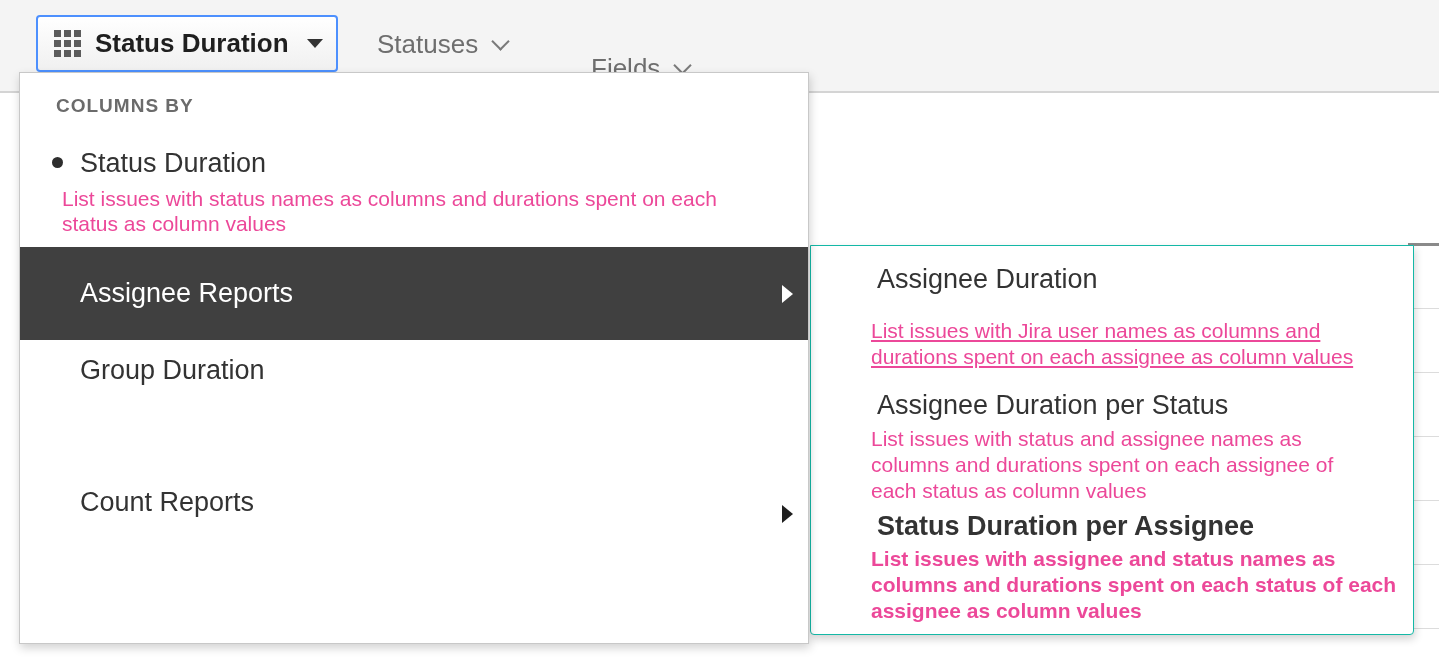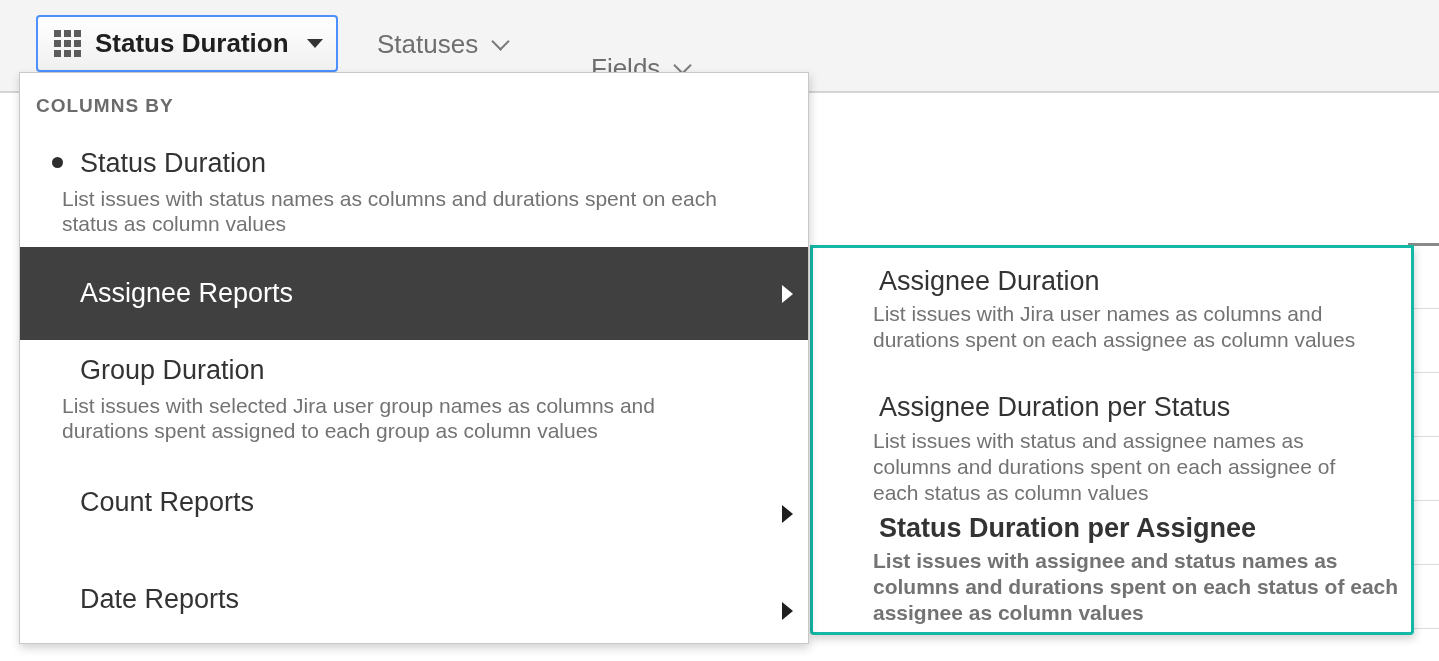--- a/index.html
+++ b/index.html
@@ -53,28 +53,28 @@
 
   
   .menu-panel{
     position:absolute;left:19px;top:72px;width:790px;height:572px;
     box-sizing:border-box;
     background:#fff;border:1px solid #c8c8c8;
     box-shadow:1px 4px 9px rgba(0,0,0,0.18);
     z-index:10;
   }
   .section-header{
-    position:absolute;left:16px;top:22px;
+    position:absolute;left:36px;top:22px;
     font-size:19px;font-weight:bold;color:#6b6b6b;letter-spacing:1px;
   }
   .mi{position:absolute;left:0;width:100%;cursor:pointer;}
   .mi-title{position:absolute;left:60px;font-size:27px;color:#333;white-space:nowrap;}
   .mi-desc{
     position:absolute;left:42px;width:730px;
-    font-size:21px;line-height:25px;color:#737373;white-space:pre-line;
+    font-size:21px;line-height:25px;color:#ec4899;white-space:pre-line;
   }
   .radio-dot{
     position:absolute;left:32px;top:16px;width:11px;height:11px;
     border-radius:50%;background:#2e2e2e;
   }
   .mi1{top:68px;height:102px;}
   .mi1 .mi-title{top:7px;}
   .mi1 .mi-desc{top:45px;}
 
   .mi2{
@@ -99,30 +99,30 @@
   .mi4 .arrow-right{top:27px;transform:none;}
 
   .mi5{top:502px;height:80px;}
   .mi5 .mi-title{top:9px;}
   .mi5 .arrow-right{top:27px;transform:none;}
 
   
   .submenu-panel{
     position:absolute;left:810px;top:245px;width:604px;height:390px;
     box-sizing:border-box;
-    background:#fff;border:3px solid #14b8a6;border-radius:0 0 4px 4px;
+    background:#fff;border:1px solid #14b8a6;border-radius:0 0 4px 4px;
     box-shadow:1px 4px 9px rgba(0,0,0,0.18);
     z-index:9;
   }
   .smi{position:absolute;left:0;width:100%;cursor:pointer;}
   .smi .mi-title{left:66px;}
   .smi .mi-desc{left:60px;width:545px;line-height:26px;}
   .smi1{top:12px;height:108px;}
   .smi1 .mi-title{top:6px;}
-  .smi1 .mi-desc{top:41px;}
+  .smi1 .mi-desc{top:60px;text-decoration:underline;}
   .smi2{top:138px;height:136px;}
   .smi2 .mi-title{top:6px;}
   .smi2 .mi-desc{top:42px;}
   .smi3{top:259px;height:124px;font-weight:bold;}
   .smi3 .mi-title{top:6px;}
   .smi3 .mi-desc{top:41px;}
 </style>
 </head>
 <body>
 
@@ -172,33 +172,27 @@
 status as column values</div>
   </div>
 
   <div class="mi mi2">
     <span class="hl-label">Assignee Reports</span>
     <span class="arrow-right white"></span>
   </div>
 
   <div class="mi mi3">
     <div class="mi-title">Group Duration</div>
-    <div class="mi-desc">List issues with selected Jira user group names as columns and
-durations spent assigned to each group as column values</div>
   </div>
 
   <div class="mi mi4">
     <div class="mi-title">Count Reports</div>
     <span class="arrow-right"></span>
   </div>
 
-  <div class="mi mi5">
-    <div class="mi-title">Date Reports</div>
-    <span class="arrow-right"></span>
-  </div>
 </div>
 
 <div class="submenu-panel">
   <div class="smi smi1">
     <div class="mi-title">Assignee Duration</div>
     <div class="mi-desc">List issues with Jira user names as columns and
 durations spent on each assignee as column values</div>
   </div>
 
   <div class="smi smi2">

